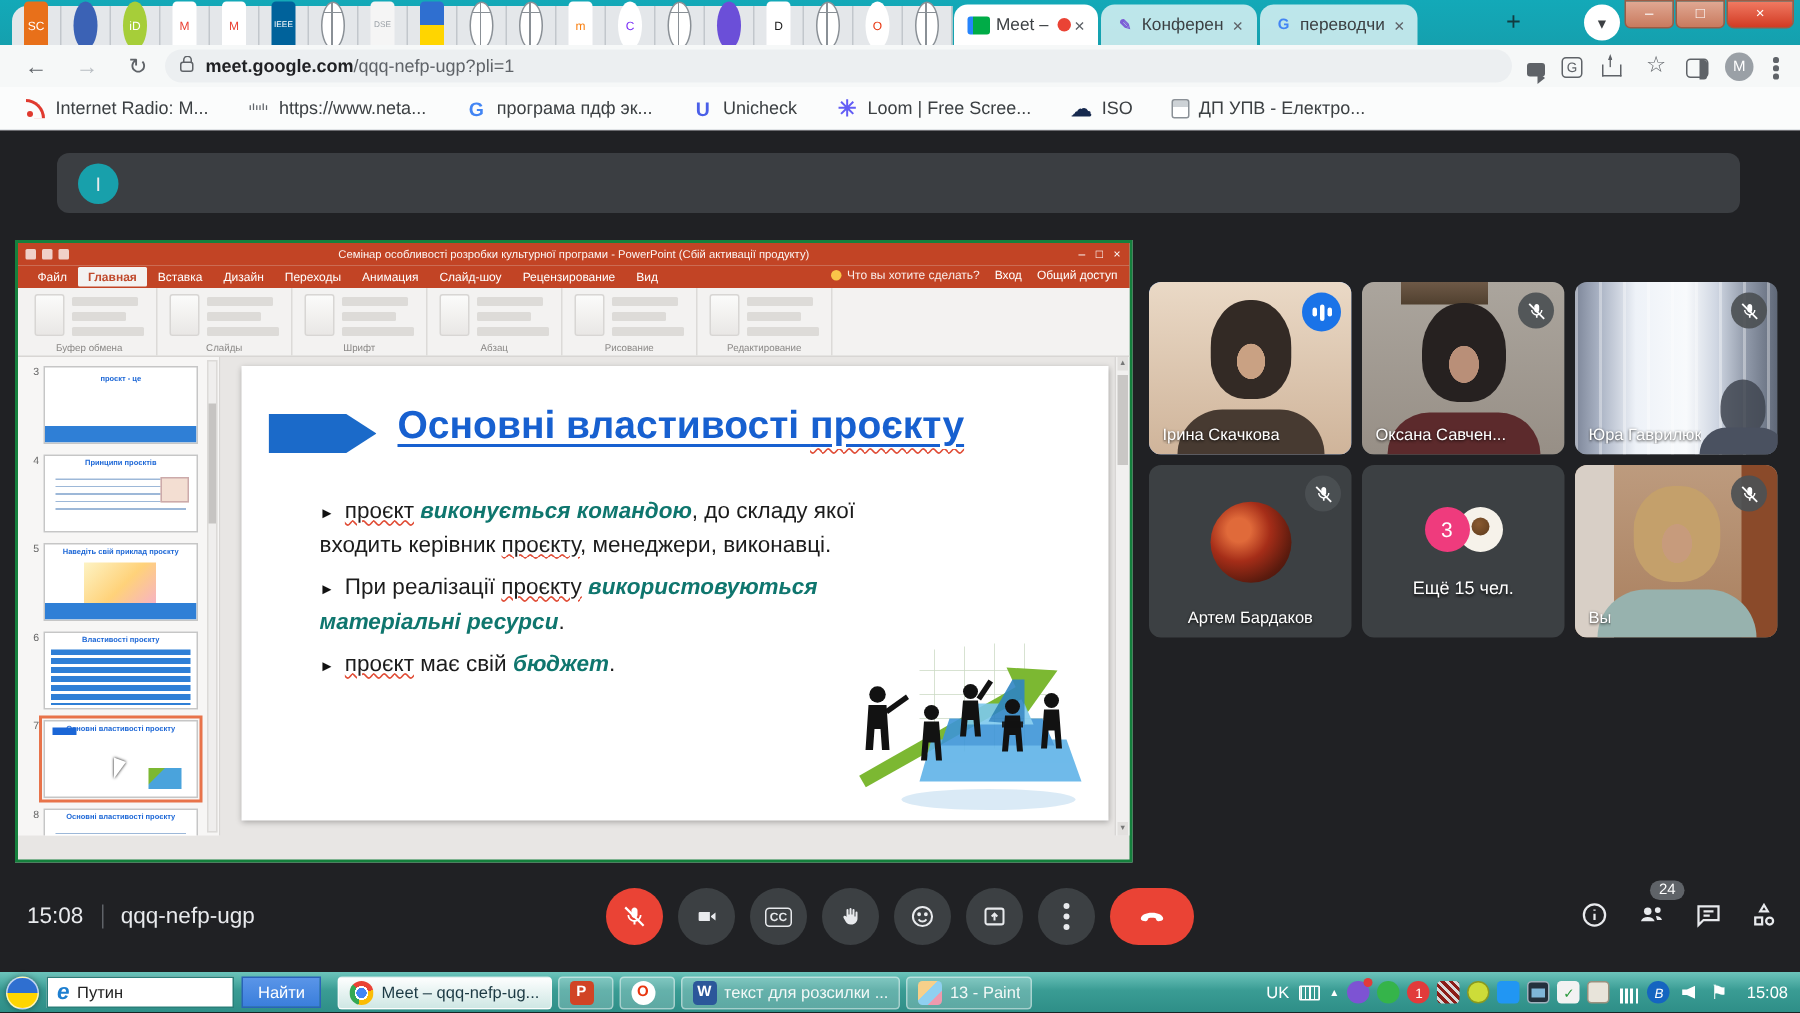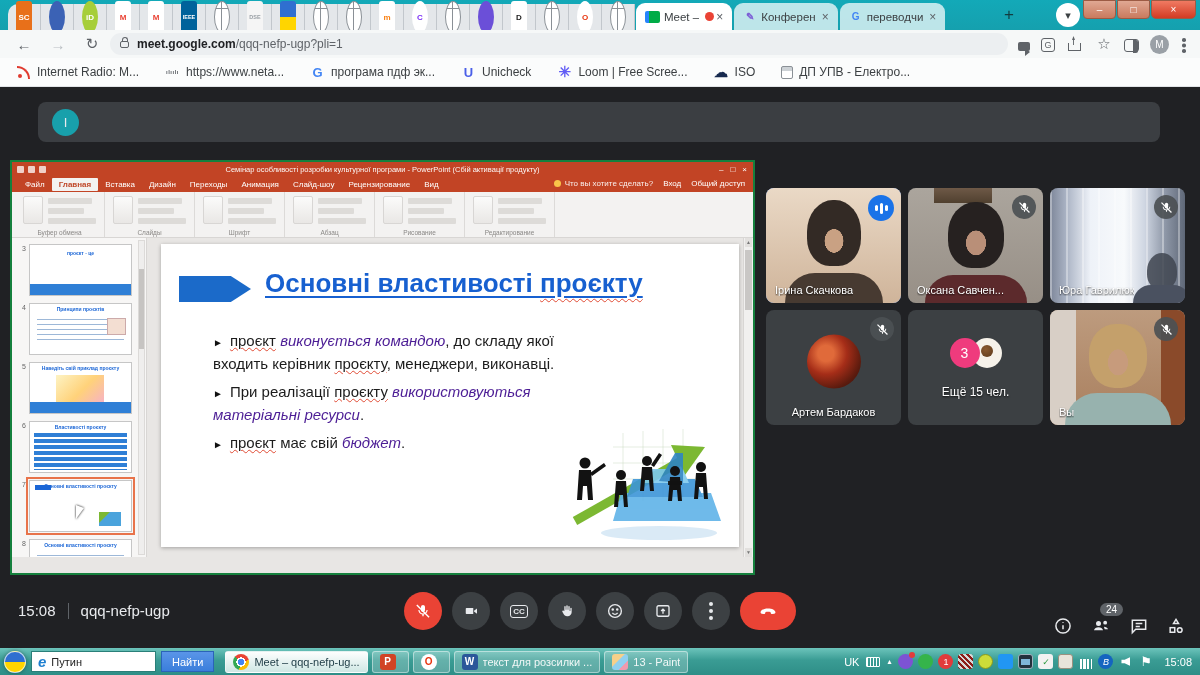--- a/index.html
+++ b/index.html
@@ -2,21 +2,21 @@
 <html><head>
 <meta charset="utf-8">
 <style>
 *{margin:0;padding:0;box-sizing:border-box}
 body{font-family:"Liberation Sans",sans-serif;background:#000}
 .screen{position:relative;width:1200px;height:675px;overflow:hidden;background:#202124}
 
 .tabstrip{position:absolute;left:0;top:0;right:0;height:30px;background:linear-gradient(180deg,#13a9b8,#15a0ae)}
 .pinned{position:absolute;left:8px;top:4px;height:26px;display:flex;background:#e4e7ea;border-radius:10px 0 0 0}
 .ptab{width:33px;display:flex;align-items:center;justify-content:center;border-right:1px solid #c2c7cc}
-.pfav{width:16px;height:32px;display:flex;align-items:center;justify-content:center;font-size:8px;font-weight:bold;border-radius:3px}
+.pfav{width:16px;height:32px;display:flex;align-items:center;justify-content:center;font-size:8px;font-weight:normal;border-radius:3px}
 .pfav.circ{border-radius:50%}
 .pfav.sm{font-size:5.5px}
 .pfav.flag{background:linear-gradient(180deg,#2f6fd0 50%,#ffd500 50%)}
 .pfav.globe{background:#fff;border:1.5px solid #8a9096;border-radius:50%;background-image:linear-gradient(180deg,transparent 6px,#8a9096 6px,#8a9096 7px,transparent 7px),linear-gradient(90deg,transparent 6px,#8a9096 6px,#8a9096 7px,transparent 7px)}
 .ntabs{position:absolute;left:636px;top:3px;height:27px;display:flex}
 .tab{height:27px;display:flex;align-items:center;padding:0 9px;font-size:11.5px;color:#3c4043;background:rgba(255,255,255,.72);border-radius:9px 9px 0 0;margin-right:2px;max-width:118px}
 .tab.active{background:#fff}
 .tab .ttl{white-space:nowrap;overflow:hidden;max-width:64px;margin:0 4px}
 .tab .cl{color:#5f6368;font-size:12px;margin-left:2px}
 .dot{display:none;width:9px;height:9px;border-radius:50%;background:#ea4335;margin-left:2px}
@@ -105,21 +105,21 @@
 .tscroll{position:absolute;right:1px;top:2px;bottom:2px;width:7px;background:#efeeed;border:1px solid #dcdad8}
 .tscroll::after{content:"";position:absolute;left:0;right:0;top:28px;height:80px;background:#c6c4c2}
 .sarea{flex:1;position:relative;background:#e8e6e4}
 .slide{position:absolute;left:14px;top:6px;width:578px;height:303px;background:#fff;box-shadow:0 1px 4px rgba(0,0,0,.3)}
 .sarrow{position:absolute;left:18px;top:32px;width:72px;height:26px;background:#1b6ac9;clip-path:polygon(0 0,72% 0,100% 50%,72% 100%,0 100%)}
 .stitle{position:absolute;left:104px;top:24px;font-size:26px;font-weight:bold;color:#1760d0;text-decoration:underline;text-underline-offset:4px}
 .stitle .sp2{text-decoration:underline wavy #e04b35 1px;text-underline-offset:6px}
 .sbullets{position:absolute;left:52px;top:86px;width:386px;font-size:15px;line-height:1.5;color:#1c1c1c}
 .sb{margin-bottom:6px}
 .blt{font-size:10px;margin-right:7px;color:#111}
-.em{color:#4c1d95;font-weight:normal;font-style:italic}
+.em{color:#0f766e;font-weight:bold;font-style:italic}
 .spw{text-decoration:underline wavy #e04b35 1px}
 .art{position:absolute;right:14px;bottom:4px}
 .sscroll{width:10px;background:#f1f0ef;border-left:1px solid #d8d6d4;position:relative}
 .sscroll i{position:absolute;left:1px;right:1px;height:9px;background:#e2e0de;font-size:5px;color:#777;text-align:center;line-height:9px}
 .sscroll i.dn{bottom:0;top:auto}
 .sscroll::after{content:"";position:absolute;left:1px;right:1px;top:12px;height:60px;background:#c9c7c5}
 .pstatus{position:absolute;left:0;bottom:0;right:0;height:16px;background:#f3f2f1;border-top:1px solid #d8d6d4;display:flex;align-items:center;font-size:8px;color:#555;padding:0 8px;gap:12px}
 .pright{margin-left:auto;display:flex;align-items:center;gap:8px}
 .vico{width:9px;height:8px;border:1px solid #888}
 .zsl{width:66px;height:1px;background:#999;position:relative}
@@ -162,21 +162,21 @@
 .ctrls{position:absolute;left:0;right:0;top:505px;height:44px}
 .cleft{position:absolute;left:18px;top:10px;display:flex;align-items:center;gap:12px;color:#e8eaed;font-size:15px}
 .cdiv{width:1px;height:16px;background:#5f6368}
 .cmid{position:absolute;left:50%;transform:translateX(-50%);display:flex;gap:10px;align-items:center}
 .cbtn{width:38px;height:38px;border-radius:50%;background:#3c4043;display:flex;align-items:center;justify-content:center;color:#e8eaed}
 .cbtn.red{background:#ea4335}
 .cbtn.end{width:56px;border-radius:20px;background:#ea4335}
 .ccbox{border:1.7px solid #e8eaed;border-radius:3px;font-size:8px;font-weight:bold;padding:1px 2px}
 .mdots{width:4px;height:18px;position:relative}
 .mdots::before{content:"";position:absolute;left:0;top:0;width:4px;height:4px;border-radius:50%;background:#e8eaed;box-shadow:0 7px 0 #e8eaed,0 14px 0 #e8eaed}
-.cright{position:absolute;right:14px;top:24px;display:flex;gap:17px;align-items:center;color:#e8eaed}
+.cright{position:absolute;right:14px;top:8px;display:flex;gap:17px;align-items:center;color:#e8eaed}
 .badge{position:absolute;top:-13px;left:10px;background:#5f6368;color:#fff;font-size:10px;border-radius:8px;padding:1px 6px}
 .cri{position:relative}
 
 .taskbar{position:absolute;left:0;bottom:0;right:0;height:27px;background:linear-gradient(180deg,#6cc4bb 0,#3a9c94 45%,#2e8e87 100%);display:flex;align-items:center;gap:5px;padding-left:4px}
 .orb{width:22px;height:22px;border-radius:50%;background:linear-gradient(180deg,#2f6fd0 50%,#ffd500 50%);border:1px solid rgba(255,255,255,.7);box-shadow:0 0 4px rgba(0,0,0,.4)}
 .tsearch2{height:21px;width:125px;background:#fff;display:flex;align-items:center;padding:0 6px;gap:5px;border:1px solid #2a7f79}
 .eicon{color:#1e7fd0;font-size:15px;font-weight:bold;font-style:italic}
 .tsearch2 input{border:none;outline:none;width:80px;font-size:11px;color:#222;font-family:"Liberation Sans",sans-serif}
 .findbtn{height:21px;background:linear-gradient(#5a95e8,#3a7edb);color:#fff;font-size:11px;display:flex;align-items:center;padding:0 10px;border:1px solid #2a63b8}
 .tbtn{height:22px;display:flex;align-items:center;gap:5px;padding:0 7px;background:rgba(255,255,255,.22);border:1px solid rgba(255,255,255,.45);border-radius:3px;color:#f2f8f7;font-size:11px;max-width:150px}

